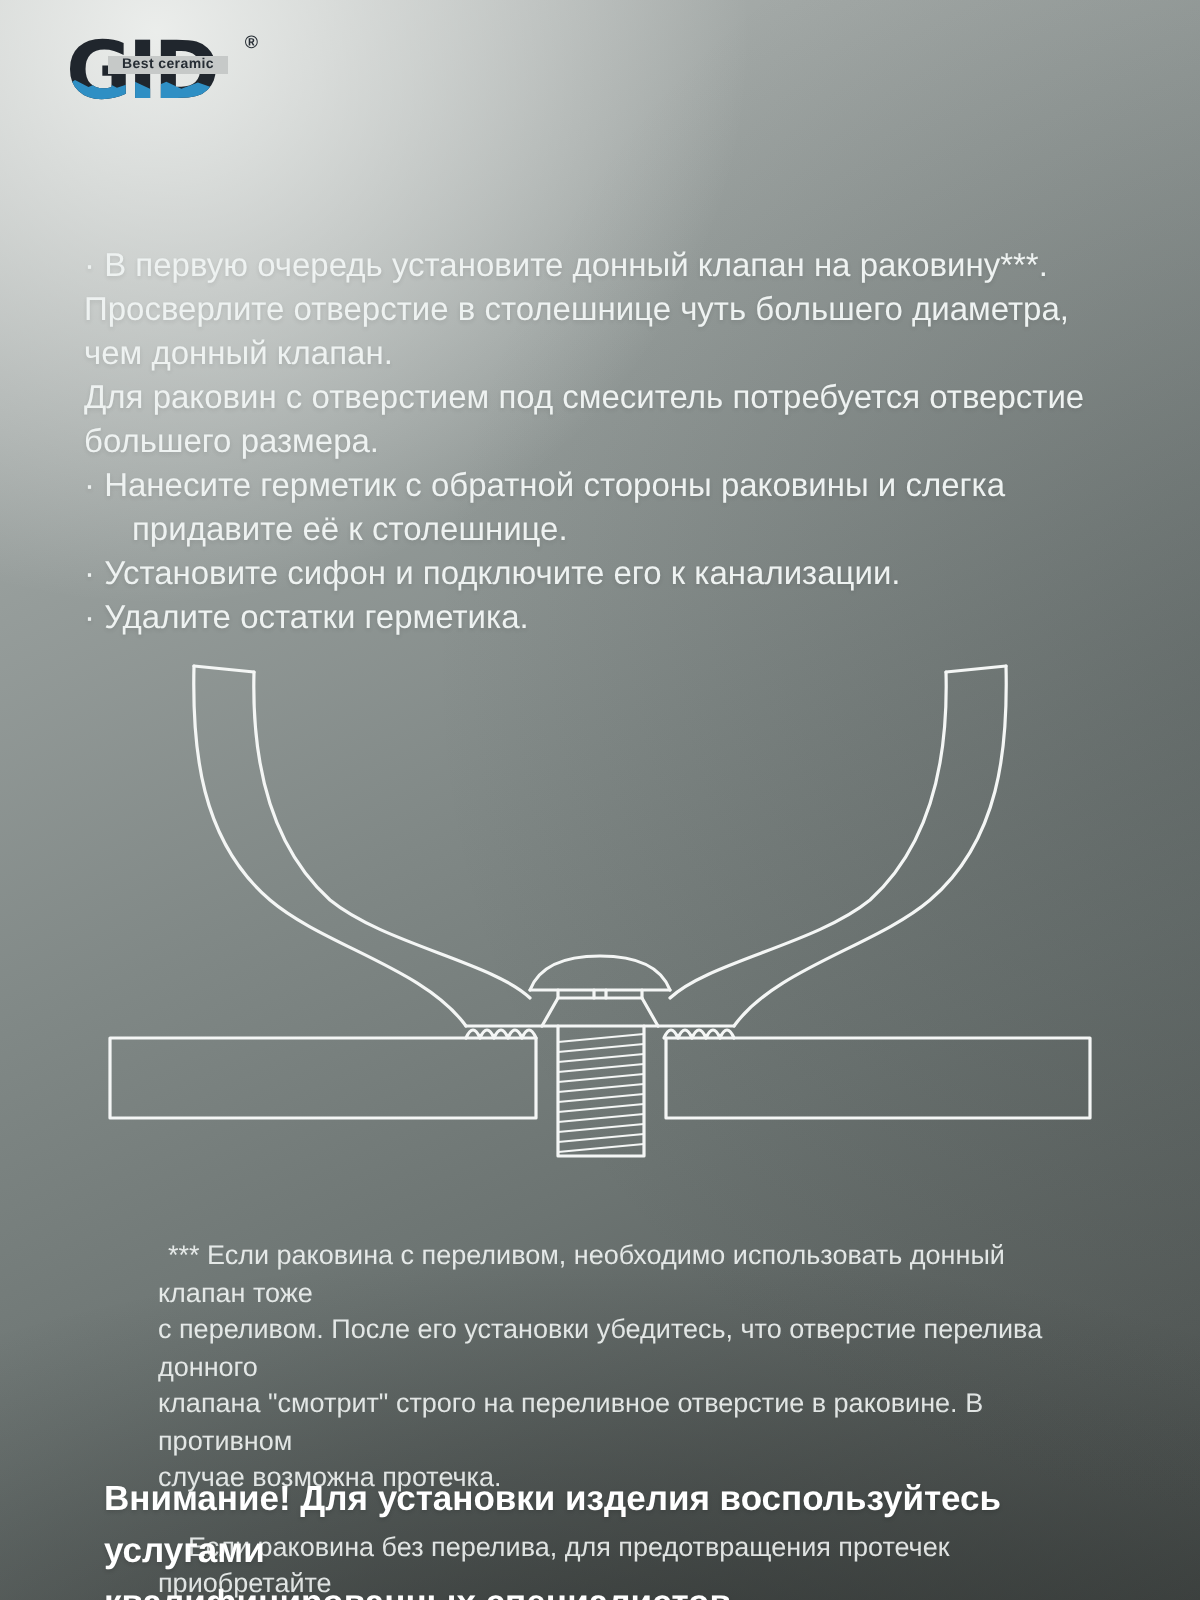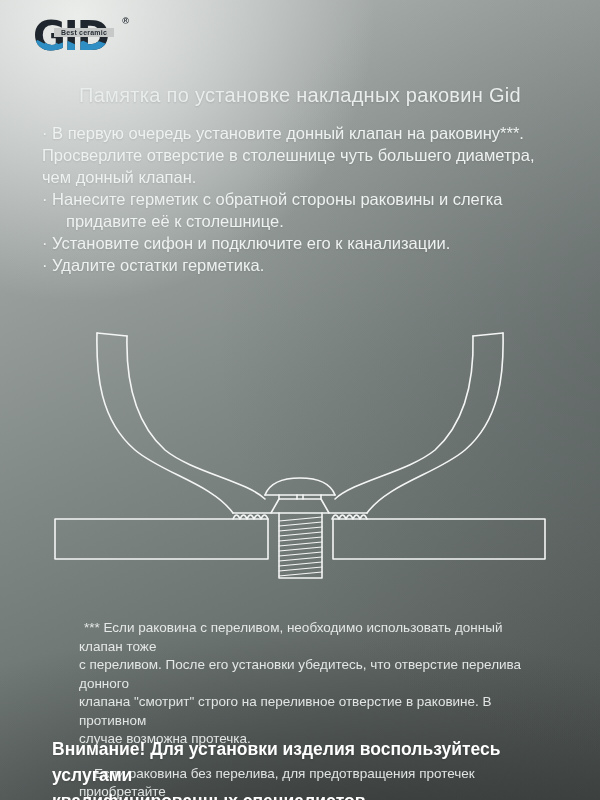--- a/index.html
+++ b/index.html
@@ -78,26 +78,27 @@
     <span class="logo-word">
       <span>GID</span>
       <span class="blue" aria-hidden="true">GID</span>
     </span>
     <span class="logo-band">
       <span class="logo-tagline">Best ceramic</span>
     </span>
     <span class="logo-reg">®</span>
   </div>
 
-  <div class="title">Памятка по установке накладных раковин Gid</div>
 
   <div class="instructions">
     <p><span class="bullet">·</span><span>В первую очередь установите донный клапан на раковину***.
 Просверлите отверстие в столешнице чуть большего диаметра,
 чем донный клапан.</span></p>
+    <p><span>Для раковин с отверстием под смеситель потребуется отверстие
+большего размера.</span></p>
     <p class="hang"><span class="bullet">·</span><span>Нанесите герметик с обратной стороны раковины и слегка
 придавите её к столешнице.</span></p>
     <p class="hang"><span class="bullet">·</span><span>Установите сифон и подключите его к канализации.</span></p>
     <p class="hang"><span class="bullet">·</span><span>Удалите остатки герметика.</span></p>
   </div>
 
   <svg class="diagram" viewBox="0 0 500 258">
     <g fill="none" stroke="#f4f6f5" stroke-width="1.6" stroke-linecap="round" stroke-linejoin="round">
 
       <rect x="5" y="187" width="213" height="40"></rect>

